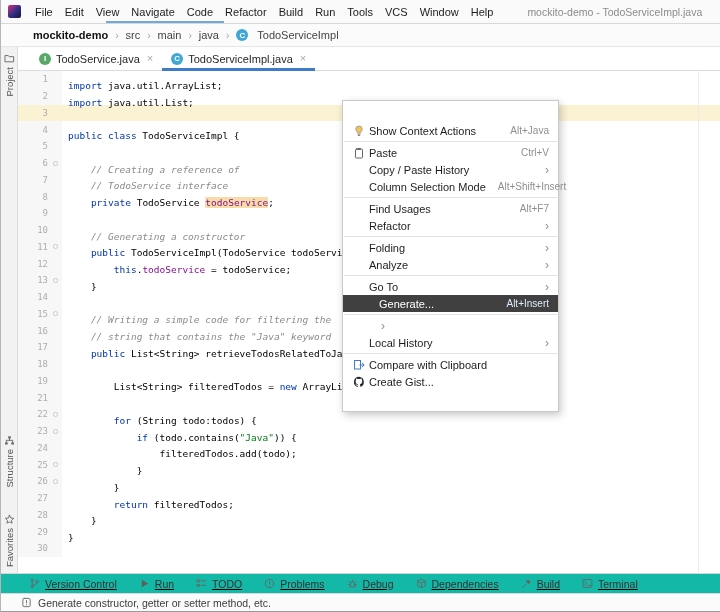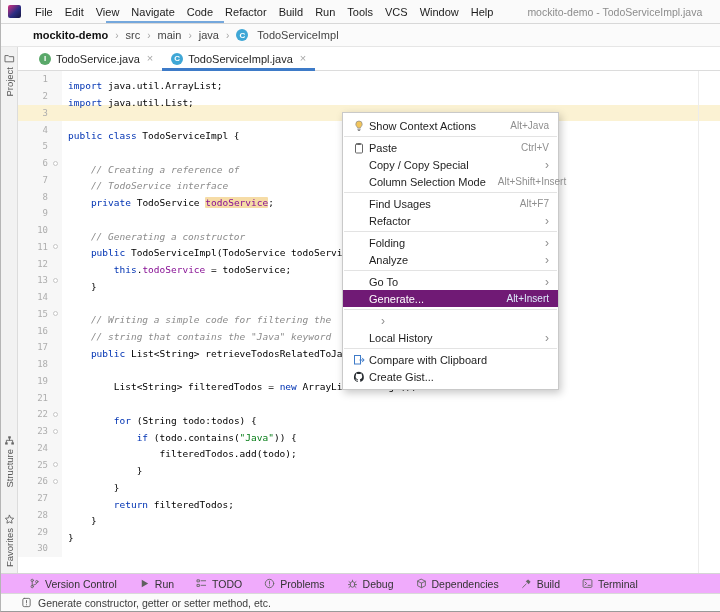--- a/index.html
+++ b/index.html
@@ -53,33 +53,33 @@
   .gutter-num{width:30px;text-align:right;color:#aeaeae;font-size:9px;}
   .fold{width:14px;display:flex;align-items:center;justify-content:center;}
   .dot{width:5px;height:5px;border:1px solid #c6c6c6;border-radius:50%;background:#fff;}
   .code{padding-left:6px;color:#000;margin-top:12px;}
   .code .k{color:#0033b3;}
   .code .c{color:#8c8c8c;font-style:italic;}
   .code .s{color:#067d17;}
   .code .f{color:#871094;}
   .code .h{background:#f6dca6;border-radius:1px;}
   
-  .context-menu{position:absolute;left:341px;top:112px;width:217px;background:#fff;
-    border:1px solid #c9c9c9;box-shadow:2px 3px 8px rgba(0,0,0,.22);padding:4px 0;z-index:40;font-size:11px;}
+  .context-menu{position:absolute;left:341px;top:100px;width:217px;background:#fff;
+    border:1px solid #c9c9c9;box-shadow:2px 3px 8px rgba(0,0,0,.22);padding:21px 0;z-index:40;font-size:11px;}
   .mi{display:flex;align-items:center;height:17px;padding:0 9px 0 5px;color:#1d1d1d;cursor:default;}
   .mi .ic{width:21px;flex:none;display:flex;align-items:center;justify-content:center;}
   .mi .lbl{flex:1;white-space:nowrap;}
   .mi .sc{color:#8f8f8f;font-size:10px;margin-left:12px;}
   .mi .arrow{color:#8f8f8f;font-size:12px;line-height:1;margin-left:12px;}
-  .mi.selected{background:#701a75;color:#fff;}
+  .mi.selected{background:#404040;color:#fff;gap:10px;}
   .mi.selected .sc,.mi.selected .arrow{color:#dcebfa;}
   .sep{height:1px;background:#e3e3e3;margin:2px 1px;}
   
-  .btoolbar{height:20px;flex:none;background:#f0abfc;border-top:1px solid #d5d5d5;
-    display:flex;align-items:center;padding-left:28px;gap:22px;}
+  .btoolbar{height:20px;flex:none;background:#14b8a6;border-top:1px solid #d5d5d5;
+    display:flex;align-items:center;padding-left:28px;gap:22px;text-decoration:underline;}
   .tw-btn{display:flex;align-items:center;gap:5px;font-size:10.5px;color:#333;cursor:default;}
   .tw-btn svg{display:block;}
   .statusbar{height:18px;flex:none;background:#fbfbfb;border-top:1px solid #d9d9d9;
     display:flex;align-items:center;padding-left:20px;gap:6px;font-size:10.5px;color:#3c3c3c;}
   .ico{display:inline-flex;align-items:center;justify-content:center;}
 </style>
 </head>
 <body>
 
 <div class="window">
@@ -230,21 +230,21 @@
               <rect x="2.5" y="2" width="7" height="9" rx="1" fill="none" stroke="#666" stroke-width="1" stroke-linecap="round" stroke-linejoin="round"></rect>
               <rect x="4.2" y="1" width="3.6" height="2" rx=".5" fill="#666"></rect>
             </svg>
           </span>
         </span>
         <span class="lbl">Paste</span>
         <span class="sc">Ctrl+V</span>
       </div>
       <div class="mi">
         <span class="ic"></span>
-        <span class="lbl">Copy / Copy Special</span>
+        <span class="lbl">Copy / Paste History</span>
         <span class="arrow">›</span>
       </div>
       <div class="mi">
         <span class="ic"></span>
         <span class="lbl">Column Selection Mode</span>
         <span class="sc">Alt+Shift+Insert</span>
       </div>
       <div class="sep"></div>
       <div class="mi">
         <span class="ic"></span>

